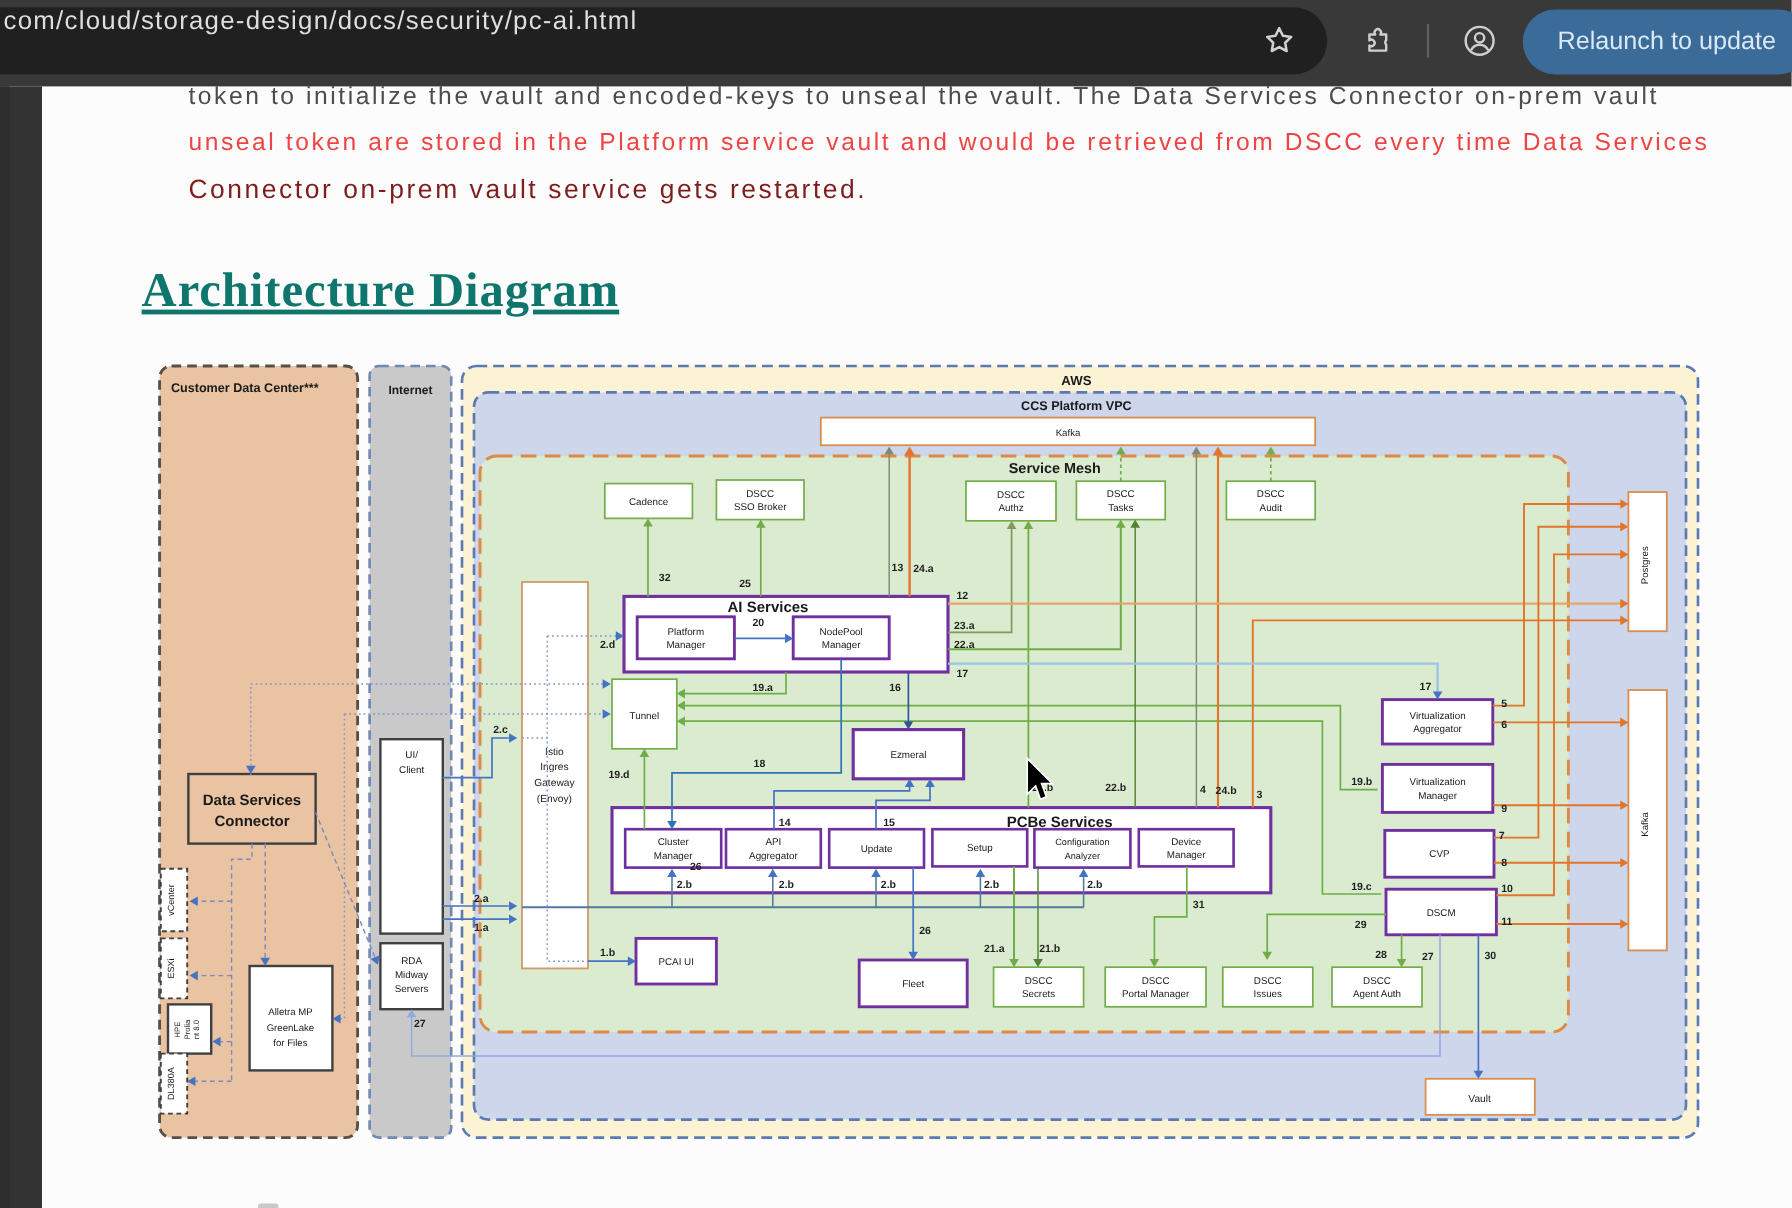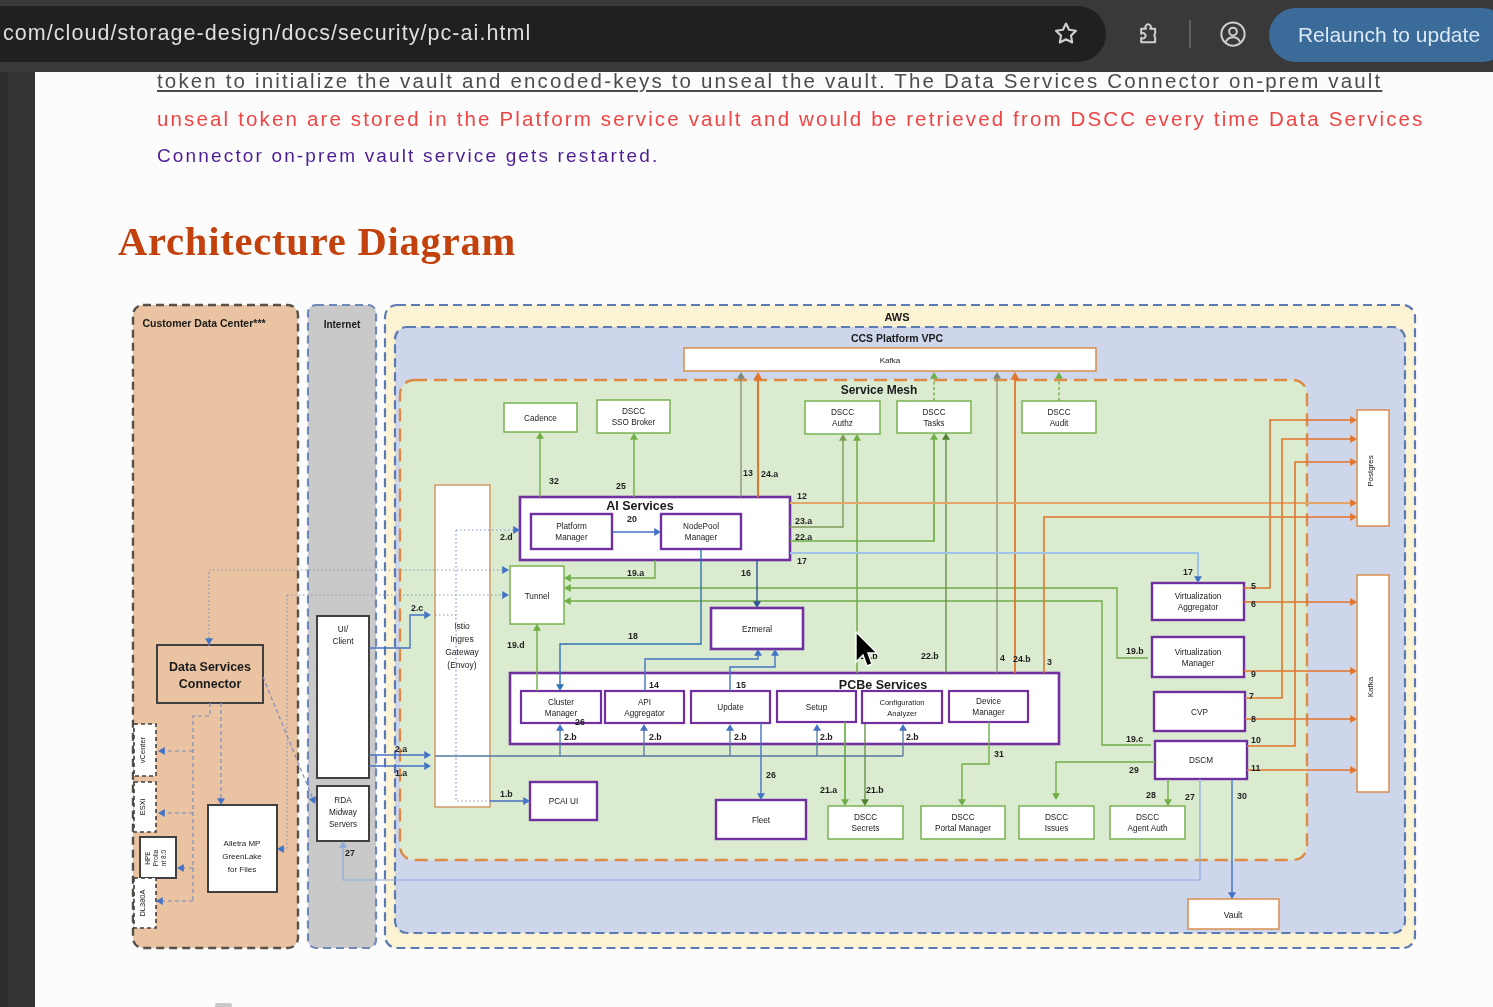--- a/index.html
+++ b/index.html
@@ -1,39 +1,39 @@
 <!DOCTYPE html>
 <html><head><meta charset="utf-8">
 <style>
 html,body{margin:0;padding:0;width:1493px;height:1007px;overflow:hidden;background:#fcfcfc;
 font-family:"Liberation Sans",sans-serif;}
 .abs{position:absolute;}
 </style></head><body>
 <div class="abs" style="left:0;top:0;width:1493px;height:72px;background:#393939;"></div>
 <div class="abs" style="left:-40px;top:6px;width:1146px;height:56px;background:#202020;border-radius:28px;"></div>
-<div class="abs" style="left:3px;top:21px;font-size:21.5px;color:#dfdfdf;letter-spacing:1.05px;">com/cloud/storage-design/docs/security/pc-ai.html</div>
+<div class="abs" style="left:3px;top:5px;font-size:21.5px;color:#dfdfdf;letter-spacing:1.05px;">com/cloud/storage-design/docs/security/pc-ai.html</div>
 <svg class="abs" style="left:1051px;top:19px;" width="30" height="30" viewBox="0 0 24 24">
 <path d="M12 3.6l2.47 5.0 5.53.8-4 3.9.94 5.5-4.94-2.6-4.94 2.6.94-5.5-4-3.9 5.53-.8z" fill="none" stroke="#cfcfcf" stroke-width="1.7" stroke-linejoin="round"></path>
   </svg>
 <svg class="abs" style="left:1133px;top:20px;" width="28" height="28" viewBox="0 0 24 24">
 <path d="M19 11.5v-4h-4.2a2.3 2.3 0 1 0-3.6 0H7v4.2a2.3 2.3 0 1 1 0 3.6V19h12v-4.2a2.3 2.3 0 0 1 0-3.3z" fill="none" stroke="#cfcfcf" stroke-width="1.7" stroke-linejoin="round"></path>
   </svg>
 <div class="abs" style="left:1189px;top:20px;width:2px;height:28px;background:#5f5f5f;"></div>
 <svg class="abs" style="left:1218px;top:19px;" width="30" height="30" viewBox="0 0 24 24">
 <circle cx="12" cy="12" r="9.3" fill="none" stroke="#cfcfcf" stroke-width="1.6"></circle>
 <circle cx="12" cy="10" r="3.1" fill="none" stroke="#cfcfcf" stroke-width="1.6"></circle>
 <path d="M6.3 18.3c1.2-2.5 3.3-3.7 5.7-3.7s4.5 1.2 5.7 3.7" fill="none" stroke="#cfcfcf" stroke-width="1.6"></path>
   </svg>
 <div class="abs" style="left:1269px;top:8px;width:240px;height:54px;background:#3b6b99;border-radius:27px;color:#dbe9f7;font-size:21px;line-height:54px;text-align:center;">Relaunch to update</div>
 <div class="abs" style="left:0;top:72px;width:35px;height:935px;background:#333333;"></div>
 <div class="abs" style="left:0;top:72px;width:8px;height:935px;background:#2d2d2d;"></div>
-<div class="abs" style="left:157px;top:69px;color:#4c4c4c;font-size:20.5px;white-space:nowrap;letter-spacing:2.15px;text-decoration:underline;">token to initialize the vault and encoded-keys to unseal the vault. The Data Services Connector on-prem vault</div>
+<div class="abs" style="left:157px;top:69px;color:#4c4c4c;font-size:20.5px;white-space:nowrap;letter-spacing:2.15px;">token to initialize the vault and encoded-keys to unseal the vault. The Data Services Connector on-prem vault</div>
 <div class="abs" style="left:157px;top:107px;color:#ef4444;font-size:20.5px;white-space:nowrap;letter-spacing:2.15px;">unseal token are stored in the Platform service vault and would be retrieved from DSCC every time Data Services</div>
-<div class="abs" style="left:157px;top:145px;color:#4c1d95;font-size:19px;white-space:nowrap;letter-spacing:2.15px;">Connector on-prem vault service gets restarted.</div>
-<div class="abs" style="left:118px;top:218px;color:#c2410c;font-size:40.5px;font-weight:bold;font-family:'Liberation Serif',serif;letter-spacing:0.8px;">Architecture Diagram</div>
+<div class="abs" style="left:157px;top:145px;color:#7f1d1d;font-size:22px;white-space:nowrap;letter-spacing:2.15px;">Connector on-prem vault service gets restarted.</div>
+<div class="abs" style="left:118px;top:218px;color:#0f766e;font-size:40.5px;font-weight:bold;font-family:'Liberation Serif',serif;letter-spacing:0.8px;text-decoration:underline;">Architecture Diagram</div>
 <svg class="abs" style="left:0;top:0;" width="1493" height="1007" font-family="Liberation Sans,sans-serif">
 <rect x="133" y="305" width="165" height="643" fill="#EAC3A2" stroke="#575049" stroke-width="2.4" stroke-dasharray="8,5" rx="10"></rect>
 <rect x="308" y="305" width="68" height="643" fill="#C9C9C9" stroke="#7088b8" stroke-width="2.2" stroke-dasharray="8,5" rx="8"></rect>
 <rect x="385" y="305" width="1030" height="643" fill="#FBF3D3" stroke="#5b79b2" stroke-width="2.2" stroke-dasharray="9,5" rx="12"></rect>
 <rect x="395" y="327" width="1010" height="606" fill="#CDD6EB" stroke="#5b79b2" stroke-width="2.2" stroke-dasharray="9,5" rx="12"></rect>
 <rect x="400" y="380" width="907" height="480" fill="#DAEBD0" stroke="#DC8A44" stroke-width="2.4" stroke-dasharray="13,7" rx="14"></rect>
 <text x="204" y="327" font-size="10.5" font-weight="700" text-anchor="middle" fill="#1a1a1a">Customer Data Center***</text>
 <text x="342" y="328" font-size="10" font-weight="700" text-anchor="middle" fill="#1a1a1a">Internet</text>
 <text x="897" y="321" font-size="11" font-weight="700" text-anchor="middle" fill="#1a1a1a">AWS</text>
 <text x="897" y="342" font-size="10.5" font-weight="700" text-anchor="middle" fill="#1a1a1a">CCS Platform VPC</text>

